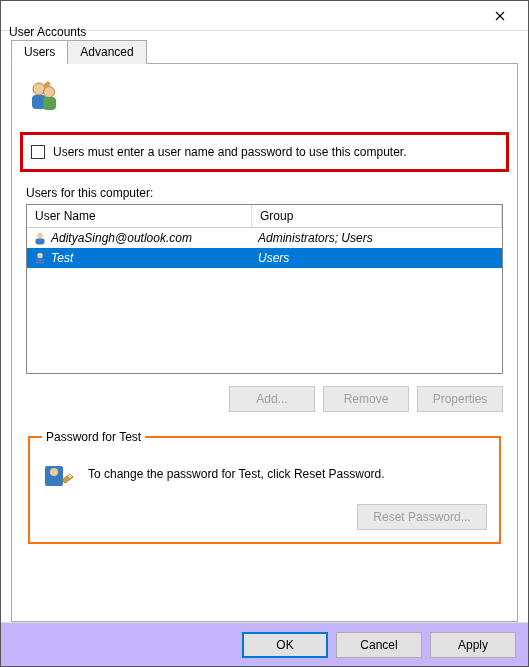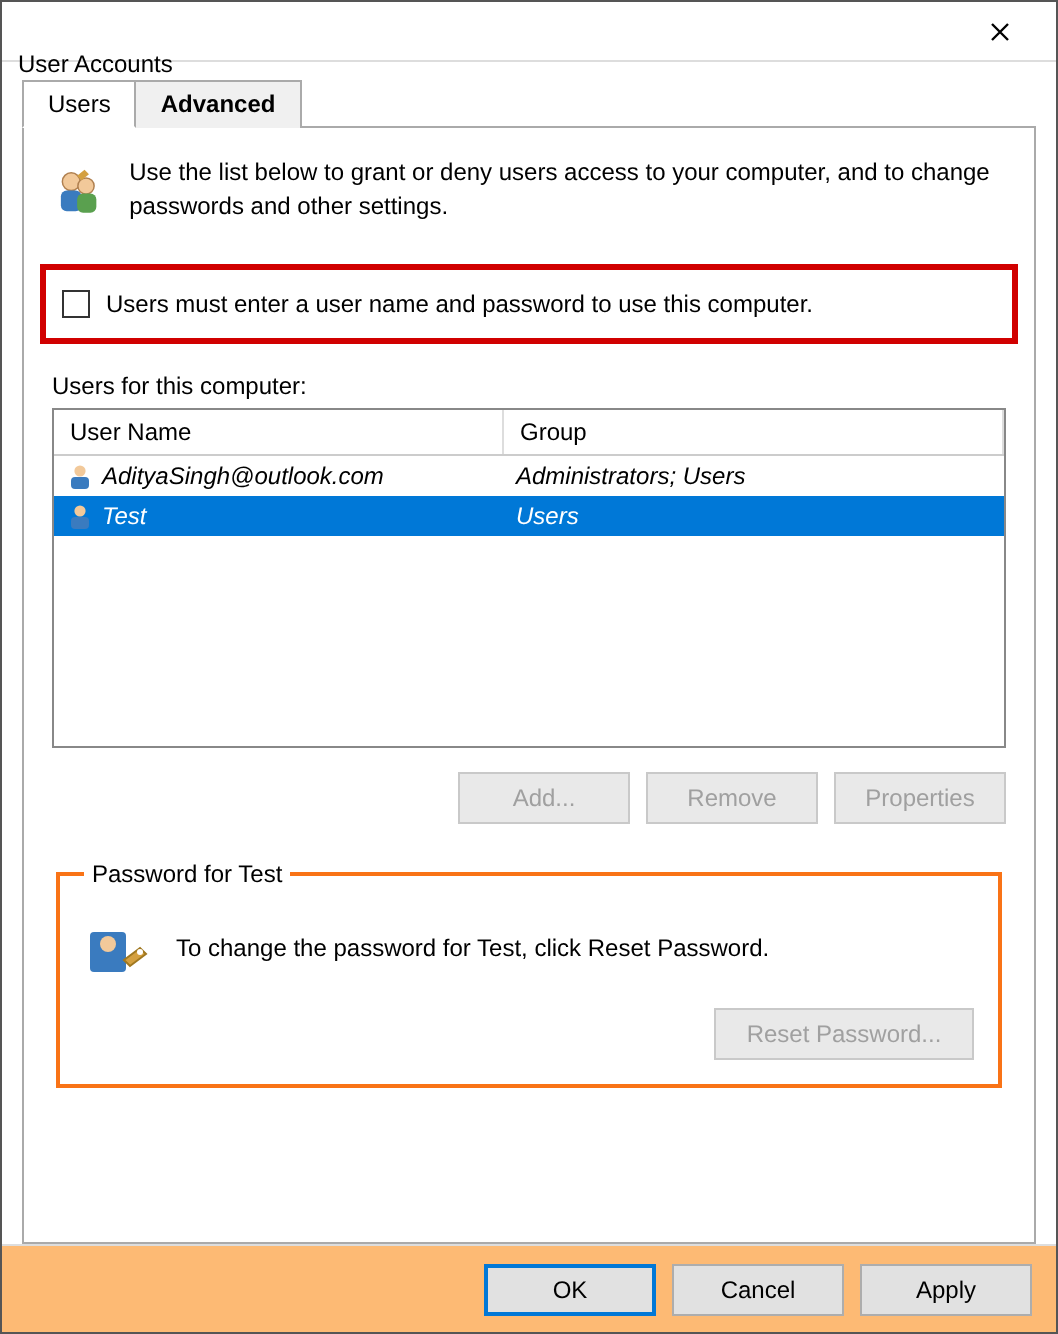--- a/index.html
+++ b/index.html
@@ -6,21 +6,21 @@
   body { margin: 0; background: #fff; }
   .window { width: 529px; height: 667px; border: 1px solid #555; background: #fff; display: flex; flex-direction: column; }
   .titlebar { height: 30px; display: flex; align-items: center; padding: 0 8px; border-bottom: 1px solid #ddd; }
   .titlebar-title { flex: 1; font-size: 12px; margin-top: 32px; }
   .close-btn { width: 40px; height: 28px; display: flex; align-items: center; justify-content: center; cursor: pointer; }
   .client { flex: 1; display: flex; flex-direction: column; padding: 8px 10px 0 10px; }
   .tabs { display: flex; }
   .tab { padding: 4px 12px; border: 1px solid #aaa; border-bottom: none; background: #fff; position: relative; top: 1px; cursor: pointer; }
   .tab + .tab { margin-left: -1px; }
   .tab.active { background: #fff; border-bottom: 1px solid #fff; z-index: 2; }
-  .tab.inactive { background: #f0f0f0; font-weight: bold; }
+  .tab.inactive { background: #f0f0f0; }
   .tabpanel { border: 1px solid #aaa; flex: 1; padding: 14px 14px 14px 14px; display: flex; flex-direction: column; }
   .intro { display: flex; gap: 12px; align-items: flex-start; margin-bottom: 16px; }
   .intro-text { line-height: 1.4; }
   .highlight-box { border: 3px solid #d10000; padding: 10px 8px; display: flex; align-items: center; gap: 8px; margin: 2px -6px 14px -6px; }
   .chk { width: 14px; height: 14px; border: 1px solid #333; background: #fff; flex: none; }
   .section-label { margin-bottom: 4px; }
   .listview { border: 1px solid #888; height: 170px; display: flex; flex-direction: column; background: #fff; }
   .lv-header { display: flex; background: #fff; border-bottom: 1px solid #ccc; }
   .lv-col { padding: 4px 8px; border-right: 1px solid #ddd; }
   .col-user { width: 225px; }
@@ -33,21 +33,21 @@
   .user-icon { width: 14px; height: 14px; flex: none; }
   .btn-row { display: flex; justify-content: flex-end; gap: 8px; margin-top: 12px; }
   button.winbtn { min-width: 86px; height: 26px; border: 1px solid #adadad; background: #e1e1e1; color: #555; cursor: pointer; }
   button.winbtn.disabled { color: #a0a0a0; background: #e9e9e9; border-color: #c9c9c9; cursor: default; }
   button.winbtn.primary { border: 2px solid #0078d7; color: #000; background: #e1e1e1; }
   fieldset.pw { border: 2px solid #f97316; margin-top: 18px; padding: 14px 12px 12px 12px; }
   fieldset.pw legend { padding: 0 4px; }
   .pw-inner { display: flex; align-items: center; gap: 14px; }
   .pw-text { flex: 1; }
   .pw-btn-row { display: flex; justify-content: flex-end; margin-top: 14px; }
-  .dialog-buttons { height: 44px; border-top: 1px solid #ddd; display: flex; justify-content: flex-end; align-items: center; gap: 8px; padding: 0 12px; background: #fdba74; margin: 0 -10px; }
+  .dialog-buttons { height: 44px; border-top: 1px solid #ddd; display: flex; justify-content: flex-end; align-items: center; gap: 8px; padding: 0 12px; background: #c4b5fd; margin: 0 -10px; }
   .spacer { flex: 1; }
 </style>
 </head>
 <body>
 
 <div class="window">
 
   <div class="titlebar">
     <span class="titlebar-title">User Accounts</span>
     <div class="close-btn">
@@ -67,21 +67,20 @@
     <div class="tabpanel">
 
       <div class="intro">
         <svg width="36" height="36" viewBox="0 0 36 36">
           <circle cx="13" cy="11" r="6" fill="#f2c99a" stroke="#b08050"></circle>
           <rect x="6" y="17" width="14" height="14" rx="4" fill="#3a7bbf"></rect>
           <circle cx="23" cy="14" r="5.5" fill="#f2c99a" stroke="#b08050"></circle>
           <rect x="17" y="19" width="13" height="13" rx="4" fill="#5aa04f"></rect>
           <path d="M17 7 l5 -4 l3 3 l-5 4 z" fill="#d4a040"></path>
         </svg>
-        <div class="intro-text">Use the list below to grant or deny users access to your computer, and to change passwords and other settings.</div>
       </div>
 
       <div class="highlight-box">
         <div class="chk"></div>
         <span>Users must enter a user name and password to use this computer.</span>
       </div>
 
       <div class="section-label">Users for this computer:</div>
 
       <div class="listview">

